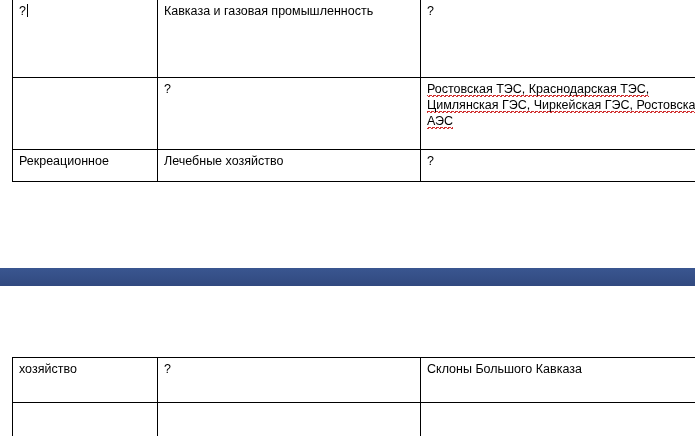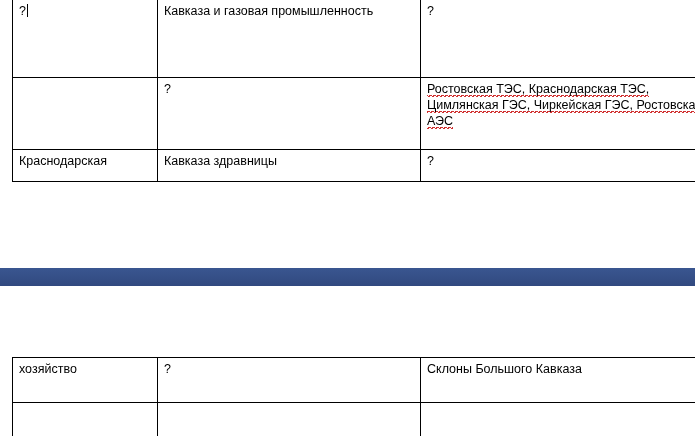--- a/index.html
+++ b/index.html
@@ -124,22 +124,22 @@
         <td class="c1"><span>?</span><span class="caret"></span></td>
         <td class="c2"><span>Кавказа и газовая промышленность</span></td>
         <td class="c3"><span>?</span></td>
       </tr>
       <tr class="row-mid">
         <td class="c1"><span></span></td>
         <td class="c2"><span>?</span></td>
         <td class="c3"><span class="squiggle">Ростовская ТЭС, Краснодарская ТЭС, Цимлянская ГЭС, Чиркейская ГЭС, Ростовская АЭС</span></td>
       </tr>
       <tr class="row-small">
-        <td class="c1"><span>Краснодарская</span></td>
-        <td class="c2"><span>Кавказа здравницы</span></td>
+        <td class="c1"><span>Рекреационное</span></td>
+        <td class="c2"><span>Лечебные хозяйство</span></td>
         <td class="c3"><span>?</span></td>
       </tr>
     </tbody>
   </table>
 
   <div class="blue-band">
     <div class="band-inner"></div>
   </div>
 
   <table class="doc-table" id="table-bottom">

